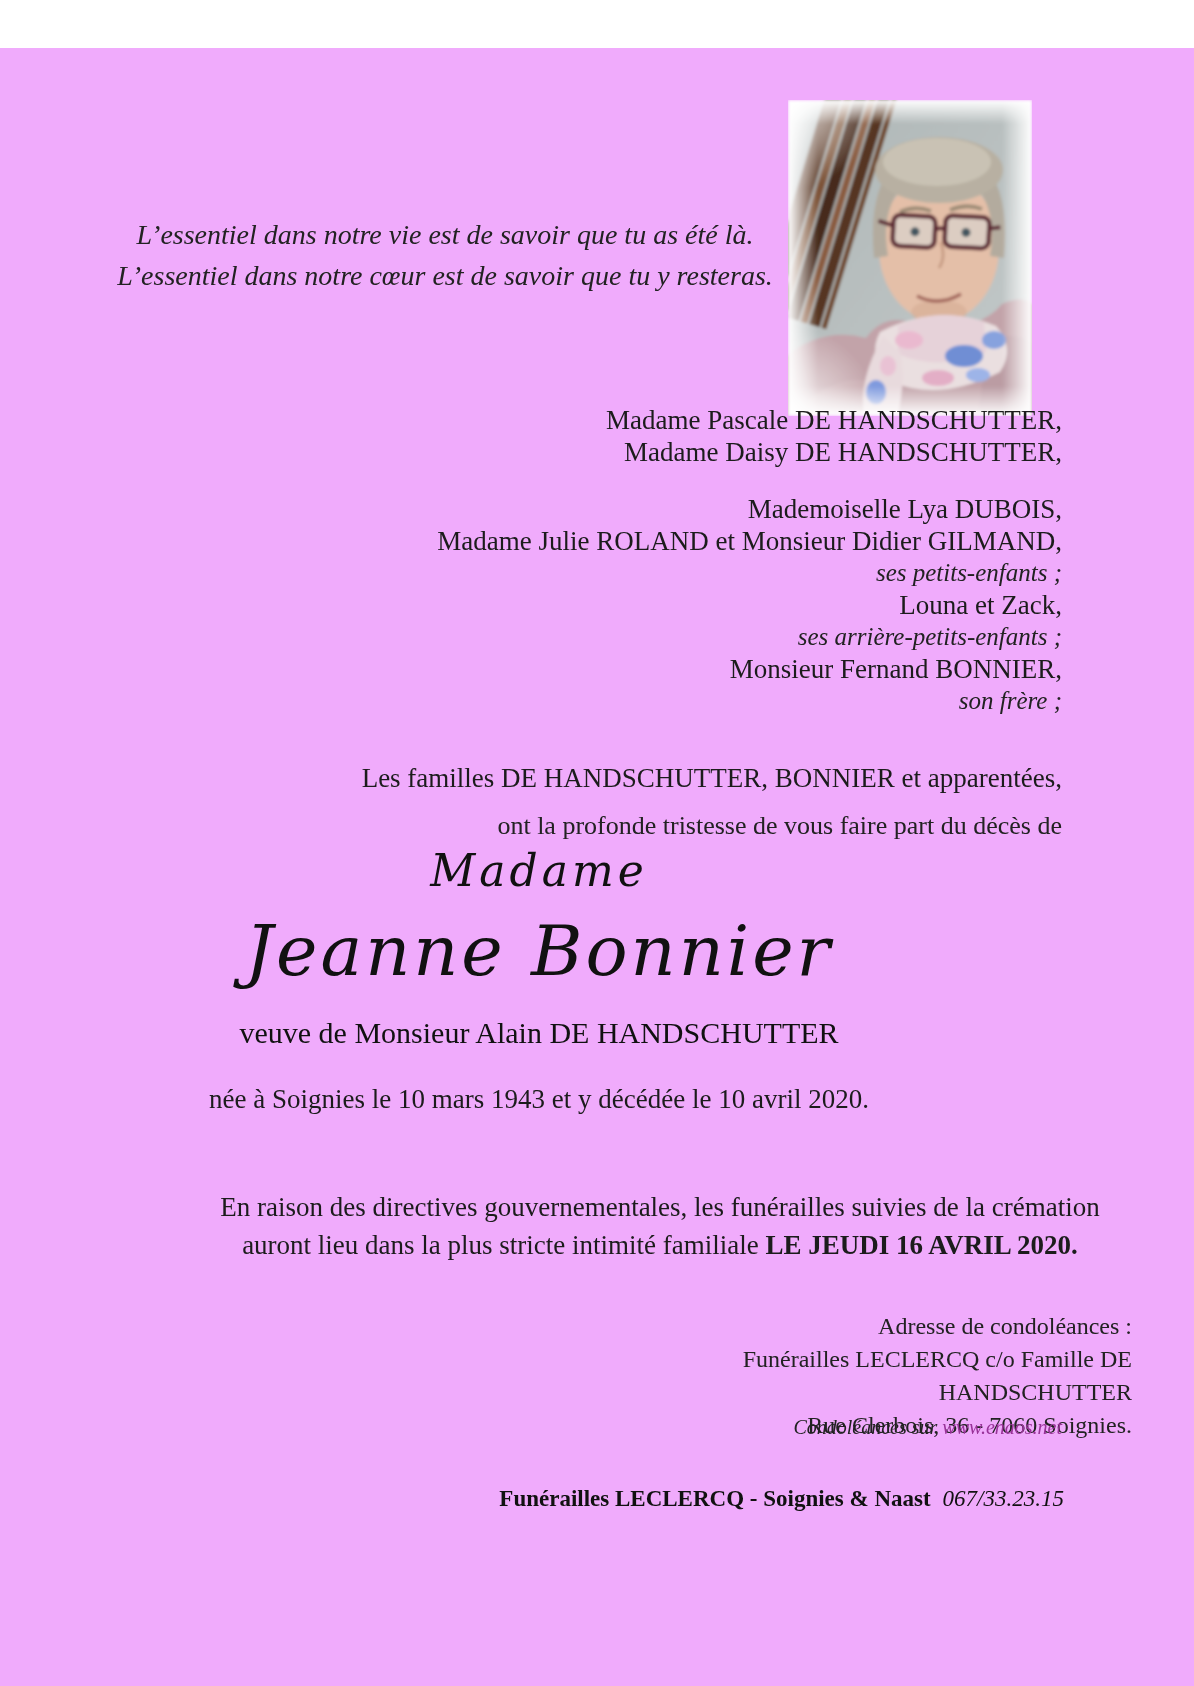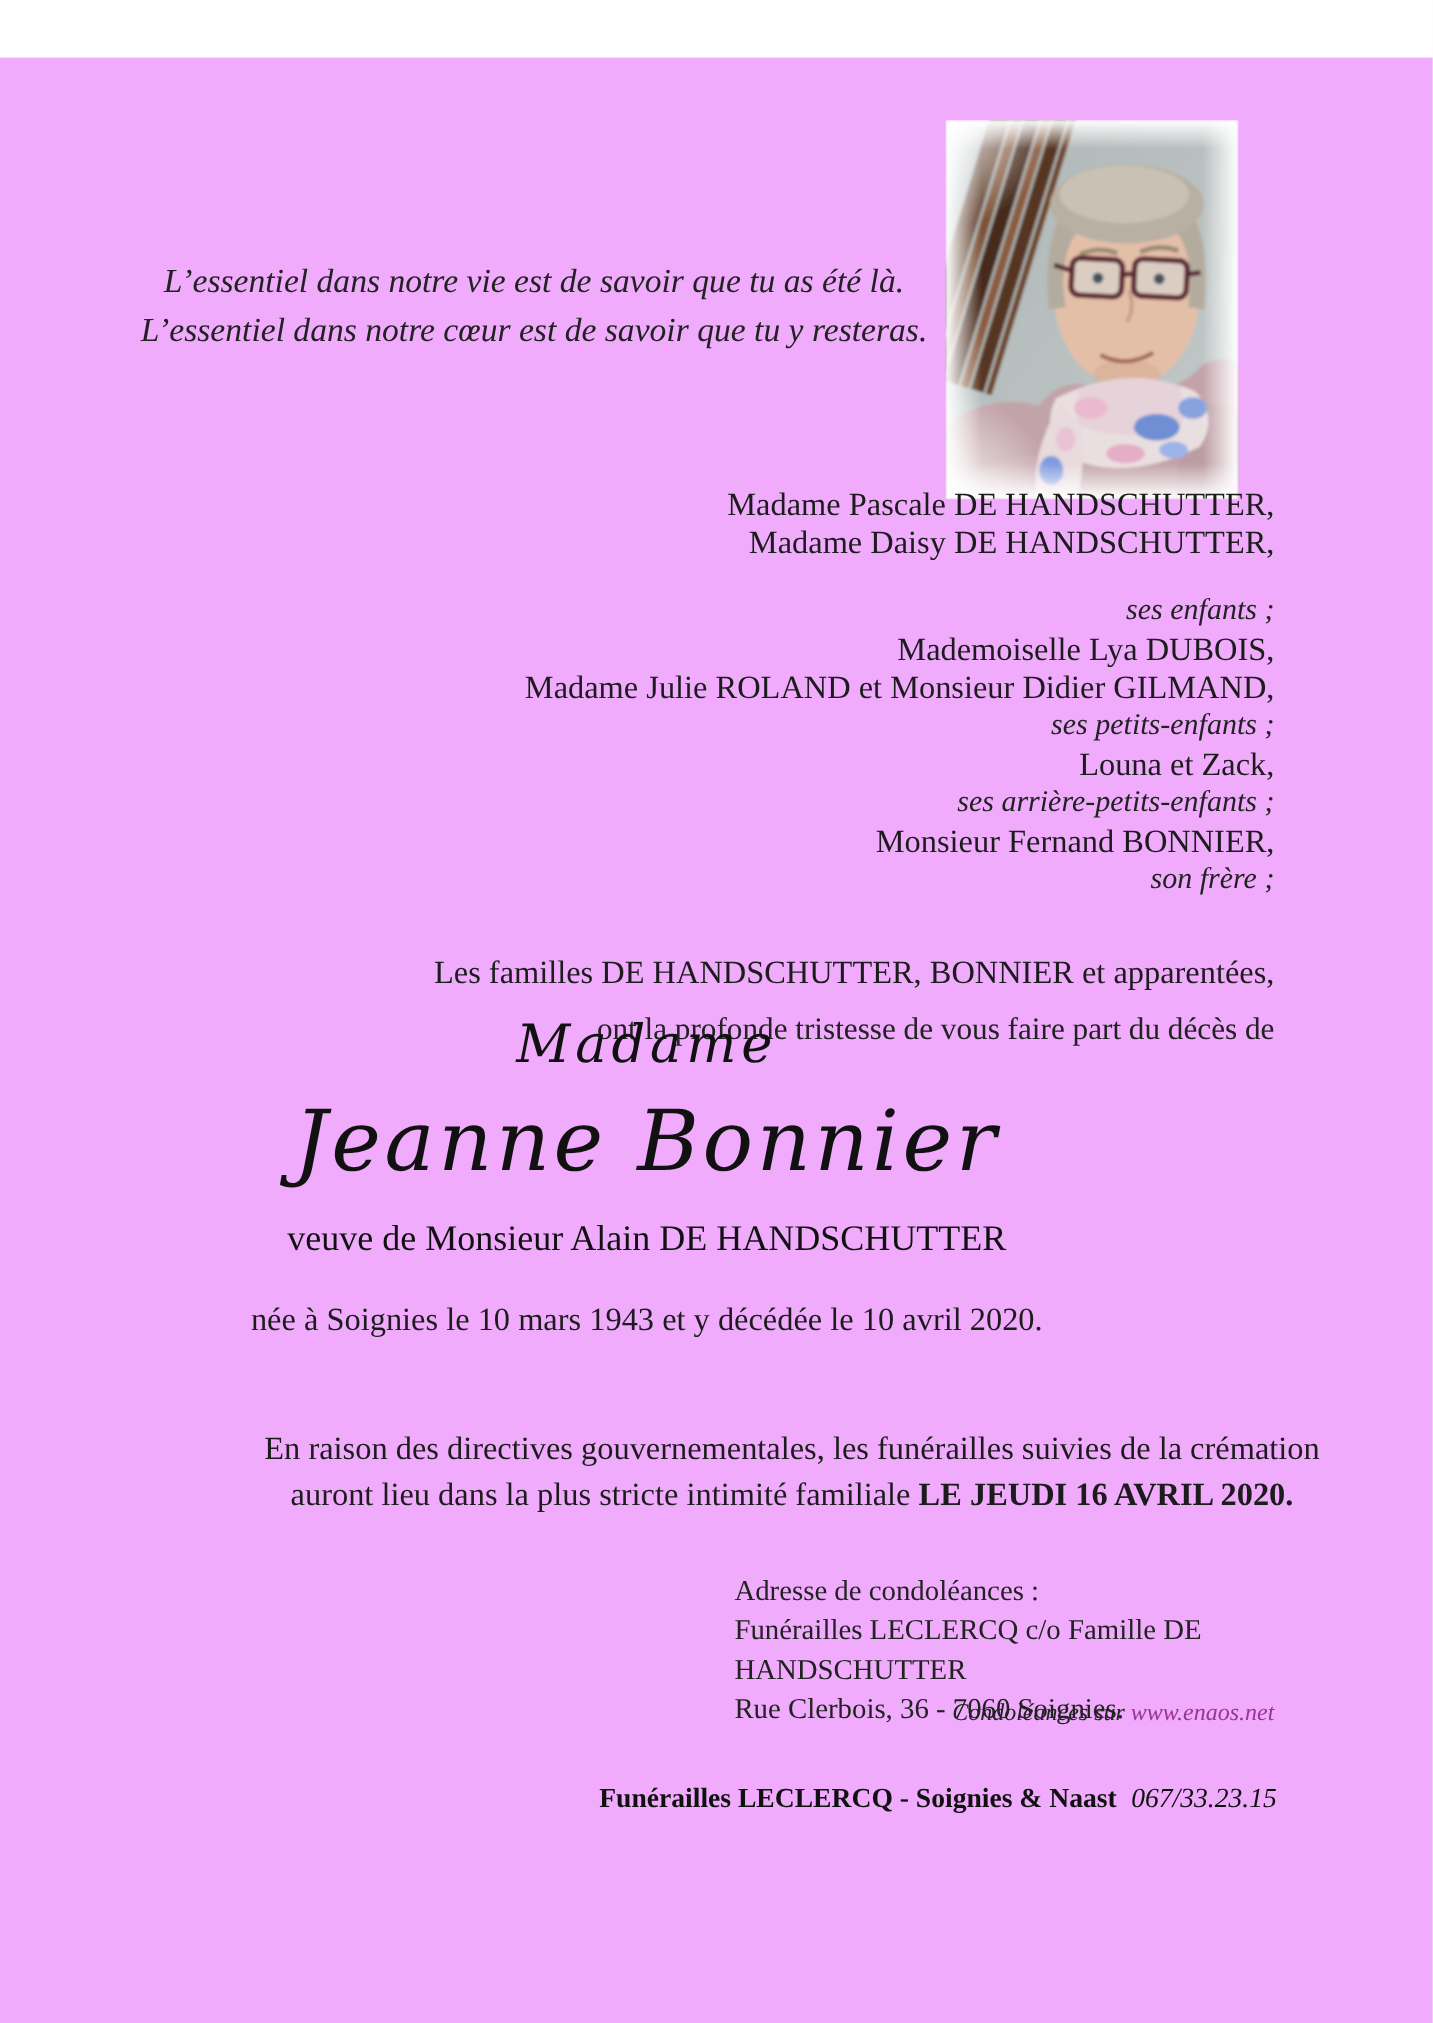--- a/index.html
+++ b/index.html
@@ -48,21 +48,21 @@
   .birthdeath{font-size:27px;margin-top:34px;}
   
   .funeral{
     position:absolute;left:130px;top:1140px;width:1060px;
     text-align:center;font-size:27px;line-height:38px;
   }
   .funeral b{font-weight:bold;}
   
   .address{
     position:absolute;left:612px;top:1262px;width:520px;
-    font-size:24px;line-height:33px;text-align:left;color:#222;
+    font-size:24px;line-height:33px;text-align:right;color:#222;
   }
   
   .online{
     position:absolute;left:560px;top:1368px;width:502px;
     text-align:right;font-style:italic;font-size:20px;color:#222;
   }
   .online .link{text-decoration:none;}
   
   .footer{
     position:absolute;left:460px;top:1438px;width:604px;
@@ -175,21 +175,20 @@
         <rect x="0" y="0" width="90" height="90" fill="url(#cTL)"></rect>
         <rect x="0" y="226" width="90" height="90" fill="url(#cBL)"></rect>
       </g>
     </svg>
   </div>
 
   <div class="family">
     <div class="name">Madame Pascale DE HANDSCHUTTER,</div>
     <div class="name">Madame Daisy DE HANDSCHUTTER,</div>
     <div class="sp-sm"></div>
-    <div class="relation">ses enfants ;</div>
     <div class="name">Mademoiselle Lya DUBOIS,</div>
     <div class="name">Madame Julie ROLAND et Monsieur Didier GILMAND,</div>
     <div class="relation">ses petits-enfants ;</div>
     <div class="name">Louna et Zack,</div>
     <div class="relation">ses arrière-petits-enfants ;</div>
     <div class="name">Monsieur Fernand BONNIER,</div>
     <div class="relation">son frère ;</div>
     <div class="name families-line">Les familles DE HANDSCHUTTER, BONNIER et apparentées,</div>
     <div class="announcement">ont la profonde tristesse de vous faire part du décès de</div>
   </div>

